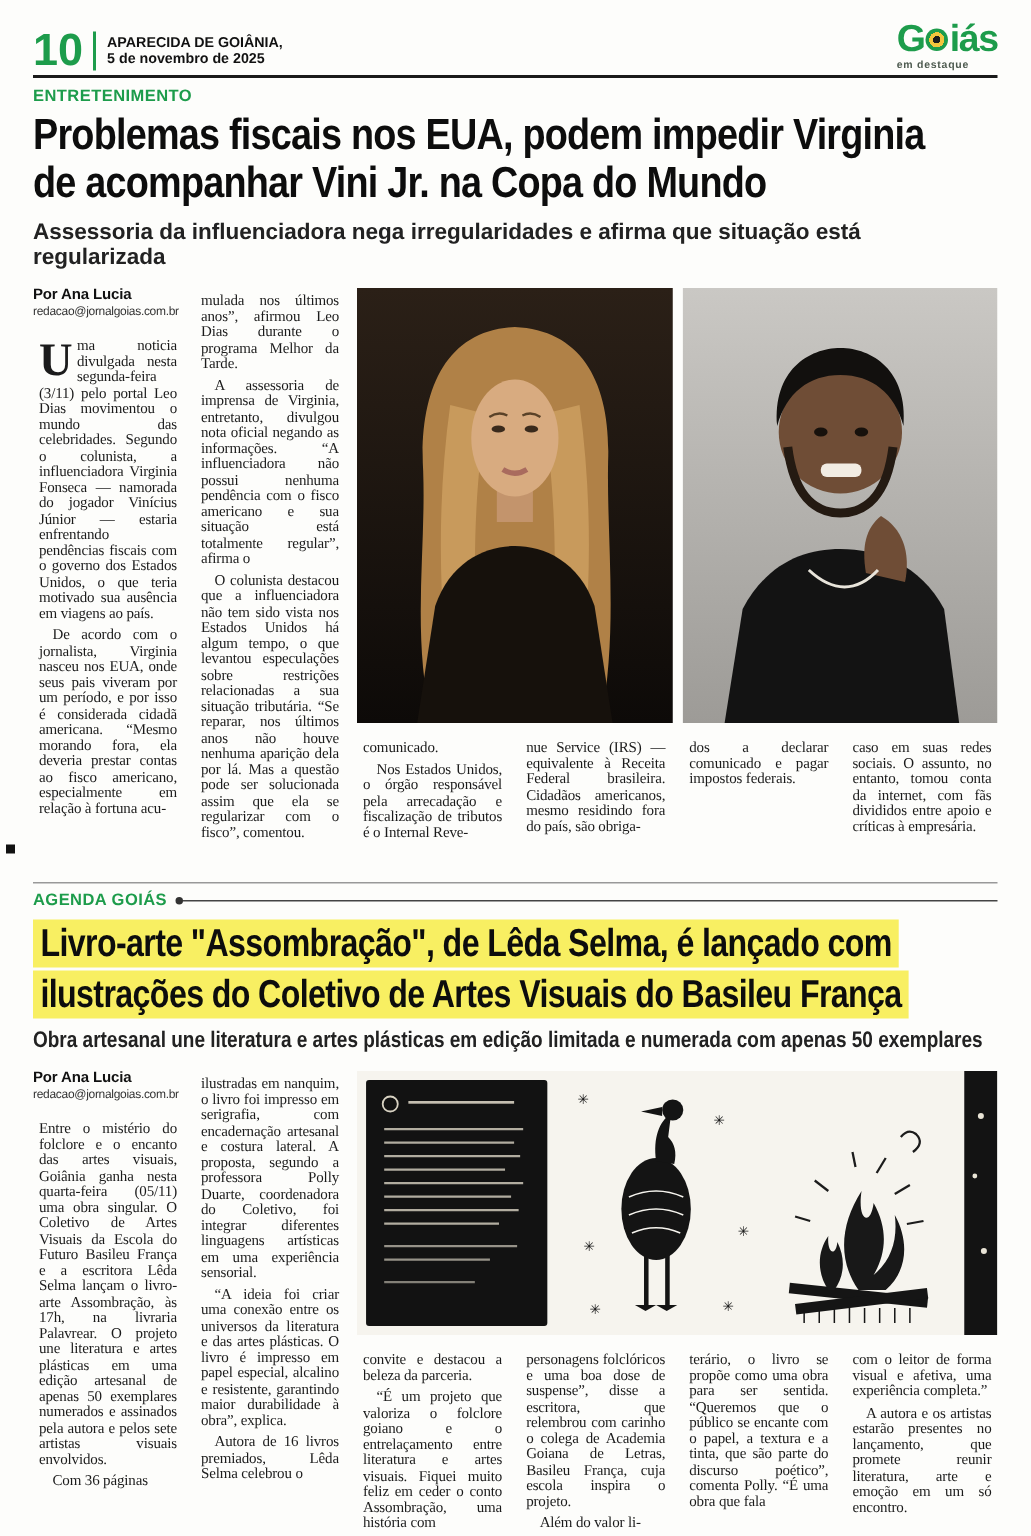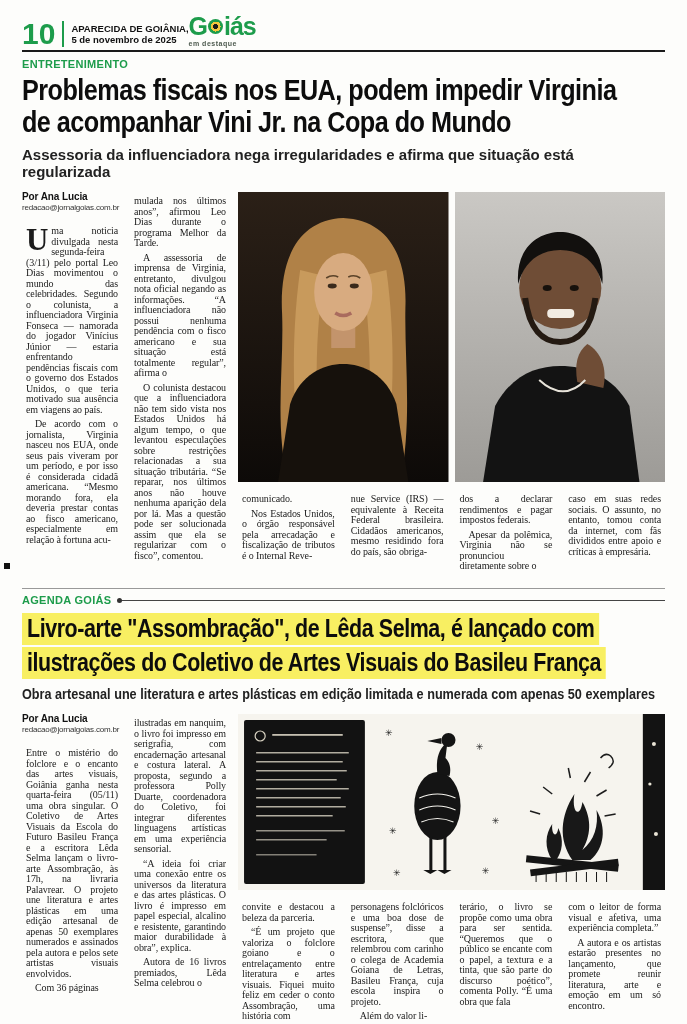--- a/index.html
+++ b/index.html
@@ -5,21 +5,21 @@
   * { box-sizing: border-box; }
   html,body { margin:0; padding:0; }
   body { background:#e8e8e8; }
   .page {
     width:687px; height:1024px; margin:0 auto; position:relative; overflow:hidden;
     background:#fdfdfb; color:#1c1c1c;
     font-family:"Liberation Serif", serif;
     padding:18px 22px 0 22px;
   }
   
-  .hdr { display:flex; align-items:flex-end; height:30px; }
+  .hdr { display:flex; justify-content:space-between; align-items:flex-end; height:30px; }
   .hdr-left { display:flex; align-items:center; gap:7px; }
   .page-num { font-family:"Liberation Sans",sans-serif; font-weight:800; font-size:30px; line-height:28px; color:#1d9c4b; }
   .hdr-sep { width:2px; height:26px; background:#1d9c4b; }
   .dateline { font-family:"Liberation Sans",sans-serif; font-weight:700; font-size:9.5px; line-height:11px; color:#111; }
   .logo { text-align:left; line-height:1; padding-bottom:1px; }
   .logo-title { font-family:"Liberation Sans",sans-serif; font-weight:800; font-size:25px; color:#1d9c4b; letter-spacing:-1px; display:flex; align-items:center; }
   .logo-o { display:inline-block; width:15px; height:15px; border-radius:50%; margin:0 1px;
             background:radial-gradient(circle at 50% 50%, #1b1b1b 0 2.5px, #f2c53d 2.5px 5px, #1d9c4b 5px); }
   .logo-sub { font-family:"Liberation Sans",sans-serif; font-weight:700; font-size:7px; color:#4d5a4f; letter-spacing:.5px; margin-top:1px; }
   .hdr-rule { border:0; border-top:2px solid #1a1a1a; margin:2px 0 0 0; }
@@ -155,22 +155,21 @@
       </div>
       <div class="subcols">
         <div class="bodycol">
             <p>comunicado.</p>
             <p>Nos Estados Unidos, o órgão responsável pela arrecadação e fiscalização de tributos é o Internal Reve-</p>
           </div>
         <div class="bodycol">
             <p>nue Service (IRS) — equivalente à Receita Federal brasileira. Cidadãos americanos, mesmo residindo fora do país, são obriga-</p>
           </div>
         <div class="bodycol">
-            <p>dos a declarar rendimentos e pagar impostos federais.</p>
-            <p>Apesar da polêmica, Virginia não se pronunciou diretamente sobre o</p>
+            <p>dos a declarar comunicado e pagar impostos federais.</p>
           </div>
         <div class="bodycol">
             <p>caso em suas redes sociais. O assunto, no entanto, tomou conta da internet, com fãs divididos entre apoio e críticas à empresária.</p>
           </div>
       </div>
     </div>
   </div>
 
   <hr class="art-divider">
   <div class="print-mark"></div>

